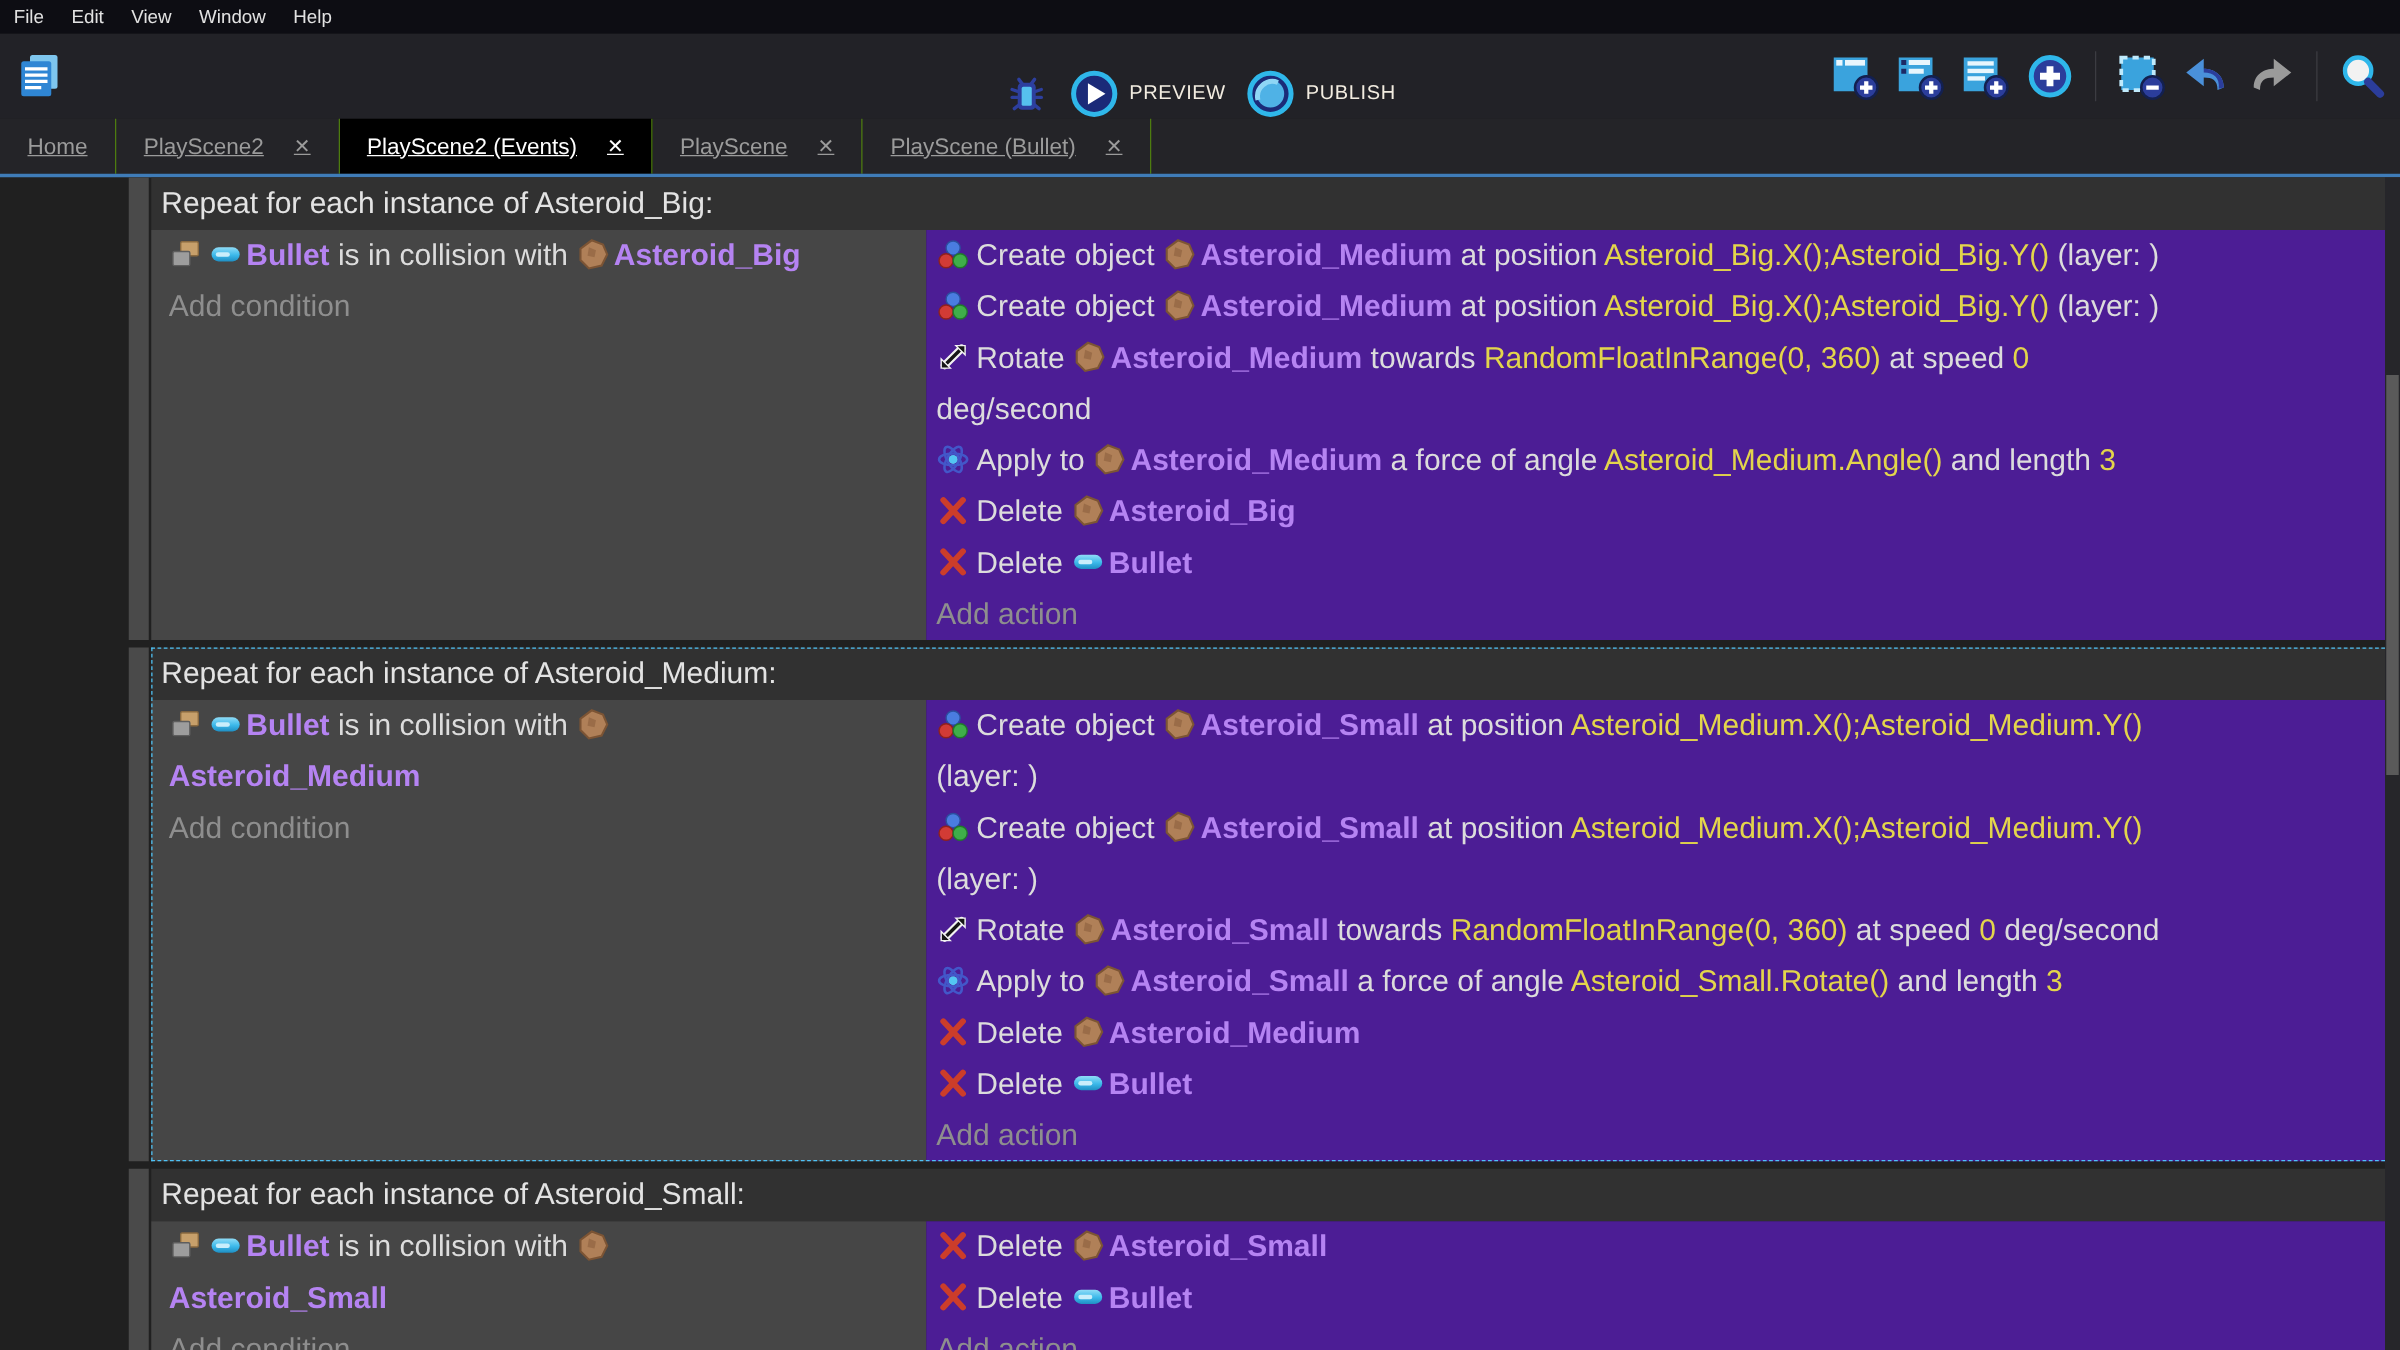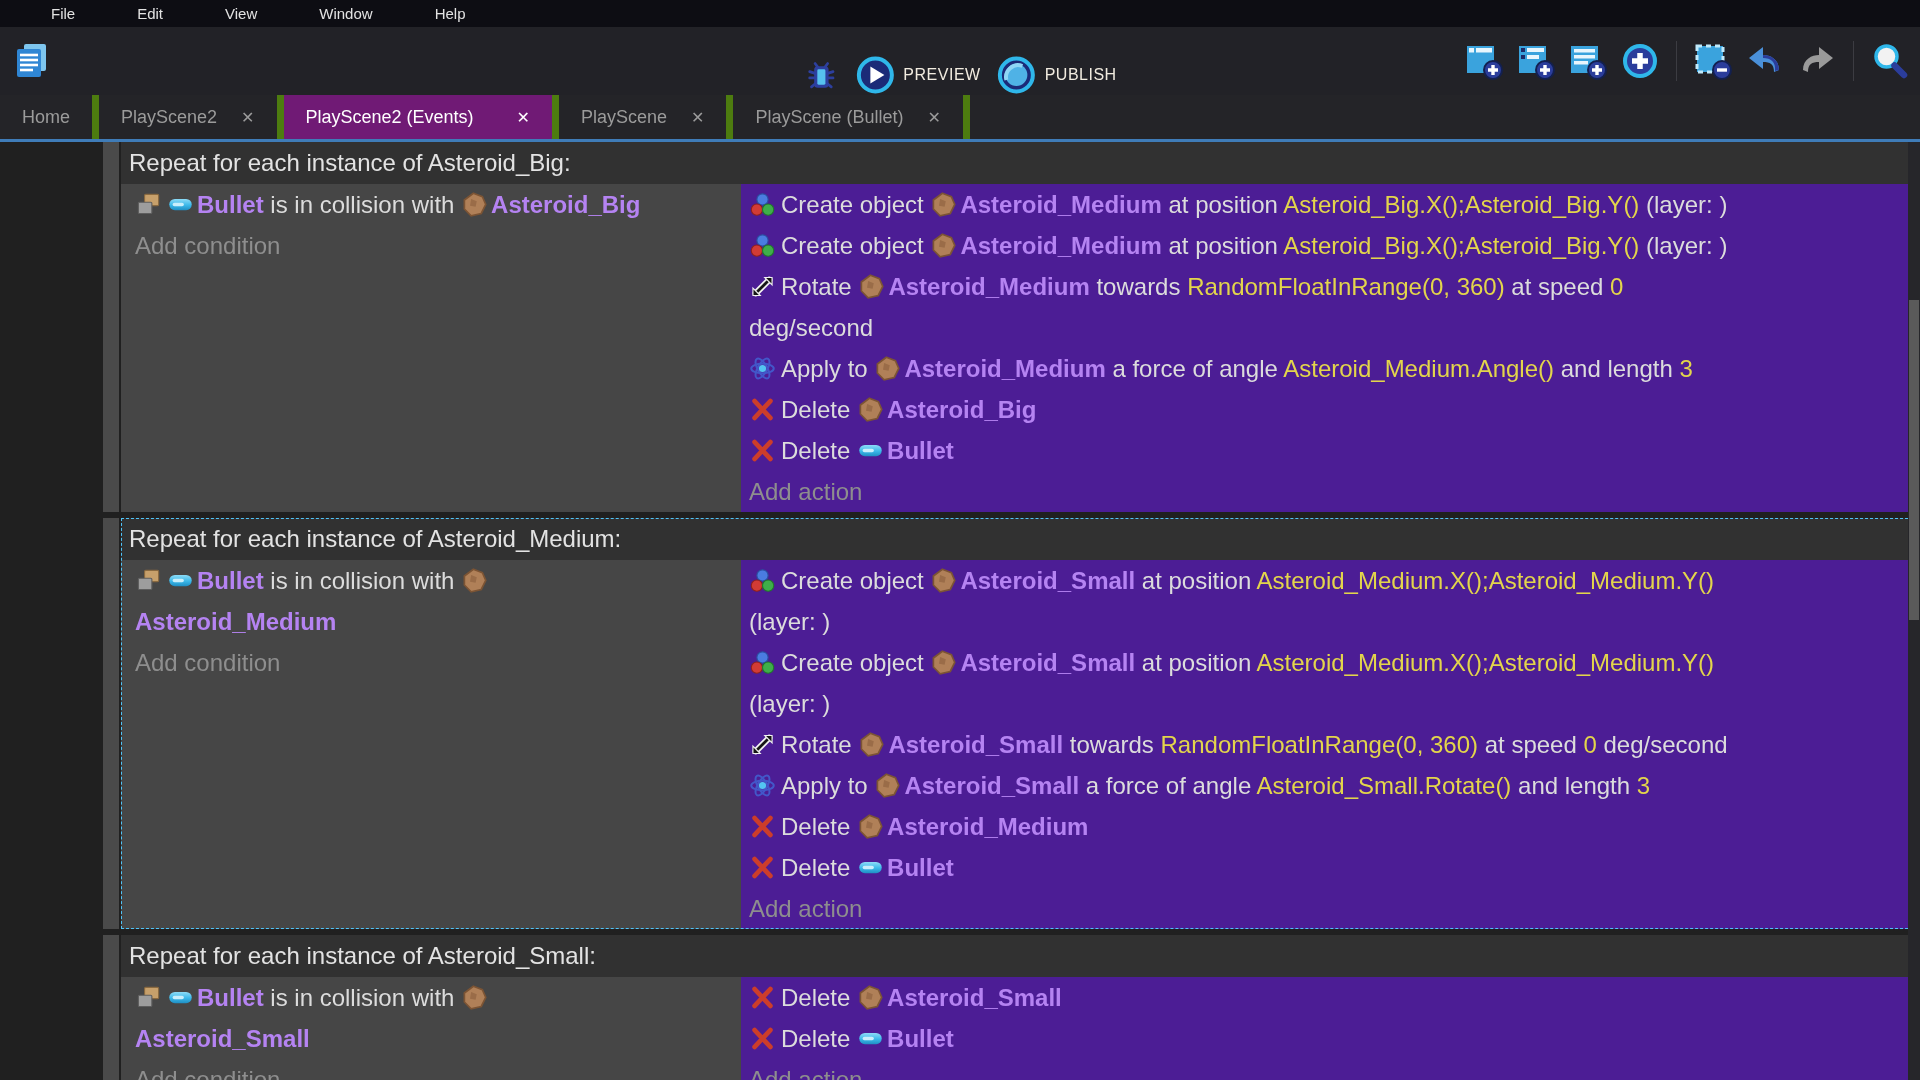--- a/index.html
+++ b/index.html
@@ -2,42 +2,42 @@
 <html><head>
 <meta charset="utf-8">
 <style>
   html,body{margin:0;padding:0;background:#111;}
   .stage{position:relative;width:1920px;height:1080px;overflow:hidden;
          font-family:"Liberation Sans",sans-serif;background:#202020;}
 
   
   .menubar{position:absolute;left:0;top:0;width:1920px;height:27px;background:#0d0d13;
            display:flex;align-items:center;color:#e2e2e2;font-size:15px;}
-  .menu-item{padding:0 11px;cursor:default;margin-left:40px;}
+  .menu-item{padding:0 11px;cursor:default;}
 
   
   .toolbar{position:absolute;left:0;top:27px;width:1920px;height:68px;background:#222227;
            display:flex;align-items:center;}
   .tb-left{position:absolute;left:12px;top:14px;}
   .tb-center{position:absolute;left:50%;top:0;height:68px;transform:translateX(-50%);
              display:flex;align-items:flex-end;gap:16px;}
   .tb-right{position:absolute;right:10px;top:0;height:68px;display:flex;align-items:center;gap:12px;}
   .tb-btn{display:flex;align-items:center;gap:8px;cursor:pointer;}
   .tb-btn svg{display:block;}
   .tb-label{color:#f2ece0;font-size:16px;letter-spacing:.5px;}
   .tb-sep{width:1px;height:40px;background:#3c3c42;margin:0 4px;}
   .icon40 svg{width:40px;height:40px;display:block;}
   .icon36 svg{width:36px;height:36px;display:block;}
 
   
   .tabbar{position:absolute;left:0;top:95px;width:1920px;height:44px;background:#242428;
           display:flex;align-items:stretch;}
   .tab{display:flex;align-items:center;padding:0 22px;font-size:18px;color:#9b9b9b;
-       border-right:7px solid #4d7c0f;cursor:pointer;white-space:nowrap;}
-  .tab.active{background:#701a75;color:#ffffff;gap:19px;}
+       border-right:1px solid #4d7c0f;cursor:pointer;white-space:nowrap;text-decoration:underline;}
+  .tab.active{background:#000000;color:#ffffff;}
   .tab-close{margin-left:24px;font-size:16px;color:#9b9b9b;}
   .tab.active .tab-close{color:#ffffff;}
   .accentline{position:absolute;left:0;top:139px;width:1920px;height:3px;background:#3f7cb8;}
 
   
   .events-panel{position:absolute;left:0;top:142px;width:1920px;height:938px;
                 background:#202020;padding-left:55px;box-sizing:border-box;}
   .event-wrap{display:flex;margin-bottom:6px;width:1850px;padding-left:48px;}
   .gutter{width:16px;background:#4a4a4a;margin-right:2px;flex:none;cursor:grab;}
   .event{flex:1;min-width:0;}

